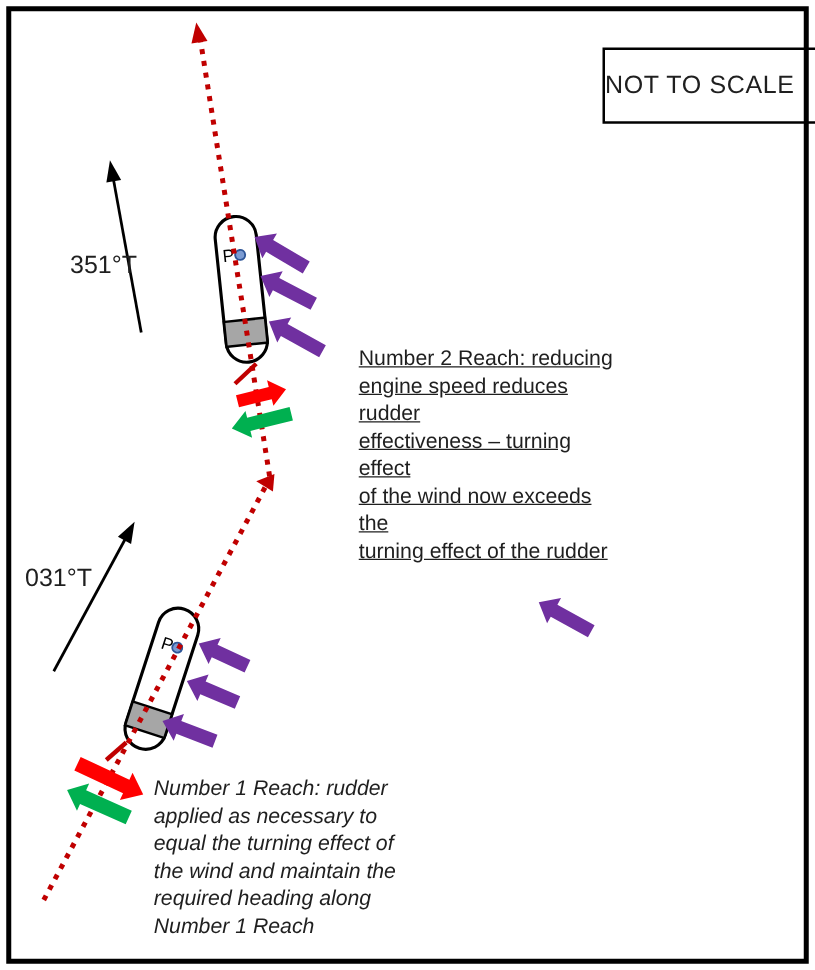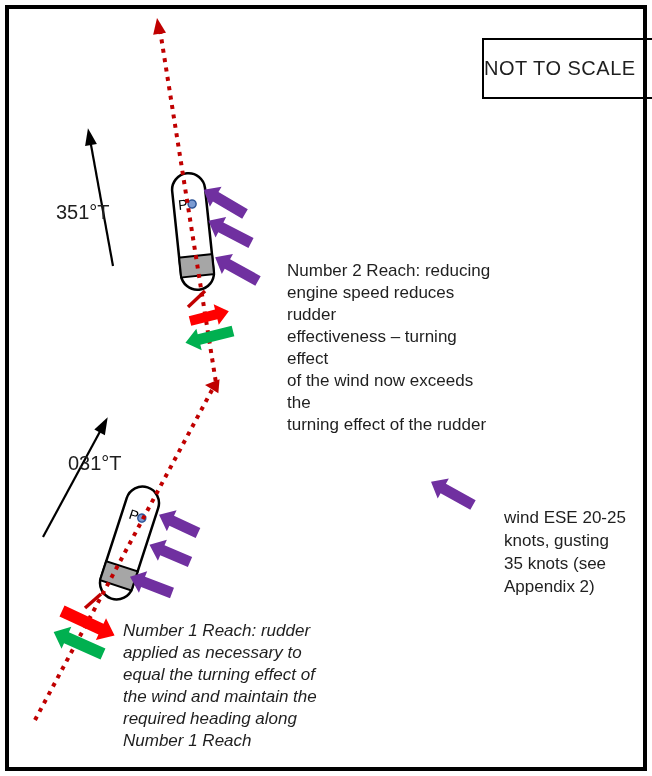--- a/index.html
+++ b/index.html
@@ -2,26 +2,26 @@
 <html style="--purple: #7030A0; --red: #FF0000; --green: #00B050; --track_red: #C00000; --gray_fill: #A6A6A6; --blue_dot_fill: #7B9BD2; --blue_dot_ring: #2E5597;"><head>
 <meta charset="utf-8">
 <style>
   html,body{margin:0;padding:0;background:#fff;}
   .page{position:relative;width:652px;height:776px;background:#ffffff;
         font-family:"Liberation Sans",sans-serif;color:#1f1f1f;overflow:hidden;}
   .outer-border{position:absolute;left:5px;top:5px;right:5px;bottom:5px;
         border:4px solid #000;pointer-events:none;}
   .diagram-svg{position:absolute;left:0;top:0;}
   .notes{position:absolute;white-space:pre-line;font-size:17px;line-height:22px;}
-  .note-reach2{left:287px;top:260px;width:212px;}
+  .note-reach2{left:287px;top:276px;width:212px;text-decoration:underline;}
   .note-reach1{left:123px;top:620px;width:215px;font-style:italic;}
   .note-wind{left:504px;top:506px;width:140px;line-height:23px;}
   .bearing-label{position:absolute;font-size:20px;}
   .bearing-351{left:56px;top:201px;}
-  .bearing-031{left:20px;top:452px;margin-left:48px;}
+  .bearing-031{left:20px;top:452px;}
   .scale-box{position:absolute;left:461px;top:38px;width:168px;height:57px;
         border:2px solid #000;display:flex;align-items:center;justify-content:flex-start;
         font-size:20px;letter-spacing:0.5px;margin-left:21px;}
   
   .hull{fill:#ffffff;stroke:#000;stroke-width:2.5;}
   .stern-block{fill:var(--gray_fill,#A6A6A6);stroke:#000;stroke-width:2;}
   .pivot-dot{fill:var(--blue_dot_fill,#7B9BD2);stroke:var(--blue_dot_ring,#4472C4);stroke-width:1.5;}
   .pivot-text{font-family:"Liberation Sans",sans-serif;font-size:14px;fill:#000;}
   .track{stroke:var(--track_red,#C00000);stroke-width:4;fill:none;
         stroke-dasharray:4 5.5;}
@@ -127,19 +127,15 @@
 engine speed reduces rudder
 effectiveness – turning effect
 of the wind now exceeds the
 turning effect of the rudder</div>
   <div class="notes note-reach1">Number 1 Reach: rudder
 applied as necessary to
 equal the turning effect of
 the wind and maintain the
 required heading along
 Number 1 Reach</div>
-  <div class="notes note-wind">wind ESE 20-25
-knots, gusting
-35 knots (see
-Appendix 2)</div>
 
   <div class="outer-border"></div>
 </div>
 
 </body></html>

